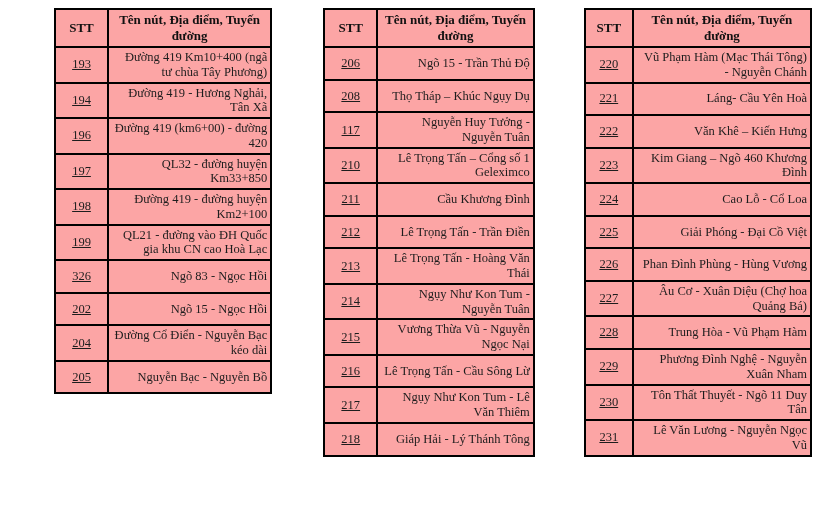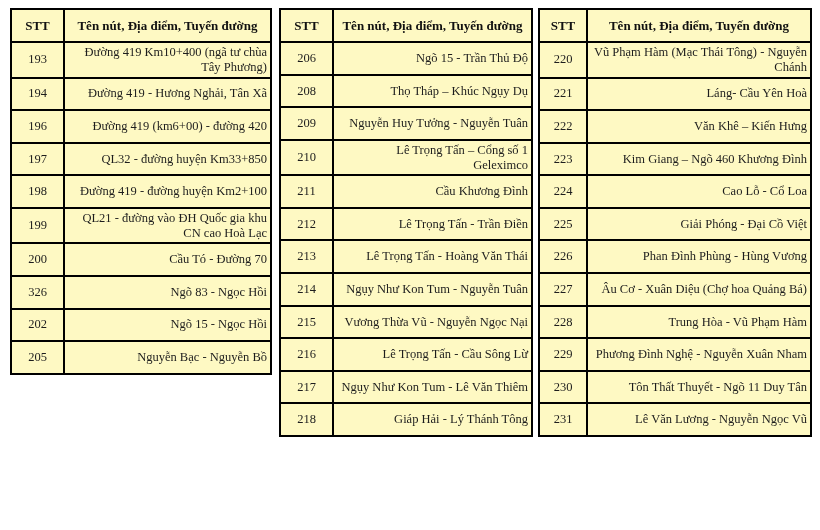--- a/index.html
+++ b/index.html
@@ -15,21 +15,22 @@
     box-sizing: border-box;
     width: 820px;
     height: 530px;
     padding: 8px 8px 0 10px;
     display: flex;
     align-items: flex-start;
   }
   table.route-table {
     border-collapse: collapse;
     table-layout: fixed;
-    background: #fef9c3;
+    background: #fca5a5;
+    margin-left: 44px;
   }
   table.t1 { width: 262px; margin-right: 7px; }
   table.t2 { width: 254px; margin-right: 5px; }
   table.t3 { width: 274px; }
   table.t1 col.c-stt, table.t2 col.c-stt { width: 53px; }
   table.t3 col.c-stt { width: 48px; }
   th, td {
     border: 2px solid #000000;
     color: #1d1d1d;
     vertical-align: middle;
@@ -44,20 +45,21 @@
     color: #111111;
   }
   td {
     font-size: 12.5px;
     height: 32.6px;
     line-height: 1.18;
   }
   td.stt {
     text-align: center;
     padding: 2px 1px;
+    text-decoration: underline;
   }
   td.name {
     text-align: right;
     padding: 2px 3px 2px 5px;
     word-wrap: break-word;
   }
 </style>
 </head>
 <body>
 
@@ -93,30 +95,30 @@
         </tr>
         <tr>
           <td class="stt">198</td>
           <td class="name">Đường 419 - đường huyện Km2+100</td>
         </tr>
         <tr>
           <td class="stt">199</td>
           <td class="name">QL21 - đường vào ĐH Quốc gia khu CN cao Hoà Lạc</td>
         </tr>
         <tr>
-          <td class="stt">200</td>
-          <td class="name">Cầu Tó - Đường 70</td>
-        </tr>
-        <tr>
           <td class="stt">326</td>
           <td class="name">Ngõ 83 - Ngọc Hồi</td>
         </tr>
         <tr>
           <td class="stt">202</td>
           <td class="name">Ngõ 15 - Ngọc Hồi</td>
+        </tr>
+        <tr>
+          <td class="stt">204</td>
+          <td class="name">Đường Cổ Điển - Nguyễn Bạc kéo dài</td>
         </tr>
         <tr>
           <td class="stt">205</td>
           <td class="name">Nguyễn Bạc - Nguyễn Bồ</td>
         </tr>
       </tbody>
   </table>
 
   <table class="route-table t2">
     <colgroup>
@@ -132,21 +134,21 @@
     <tbody>
         <tr>
           <td class="stt">206</td>
           <td class="name">Ngõ 15 - Trần Thủ Độ</td>
         </tr>
         <tr>
           <td class="stt">208</td>
           <td class="name">Thọ Tháp – Khúc Ngụy Dụ</td>
         </tr>
         <tr>
-          <td class="stt">209</td>
+          <td class="stt">117</td>
           <td class="name">Nguyễn Huy Tưởng - Nguyễn Tuân</td>
         </tr>
         <tr>
           <td class="stt">210</td>
           <td class="name">Lê Trọng Tấn – Cổng số 1 Geleximco</td>
         </tr>
         <tr>
           <td class="stt">211</td>
           <td class="name">Cầu Khương Đình</td>
         </tr>

